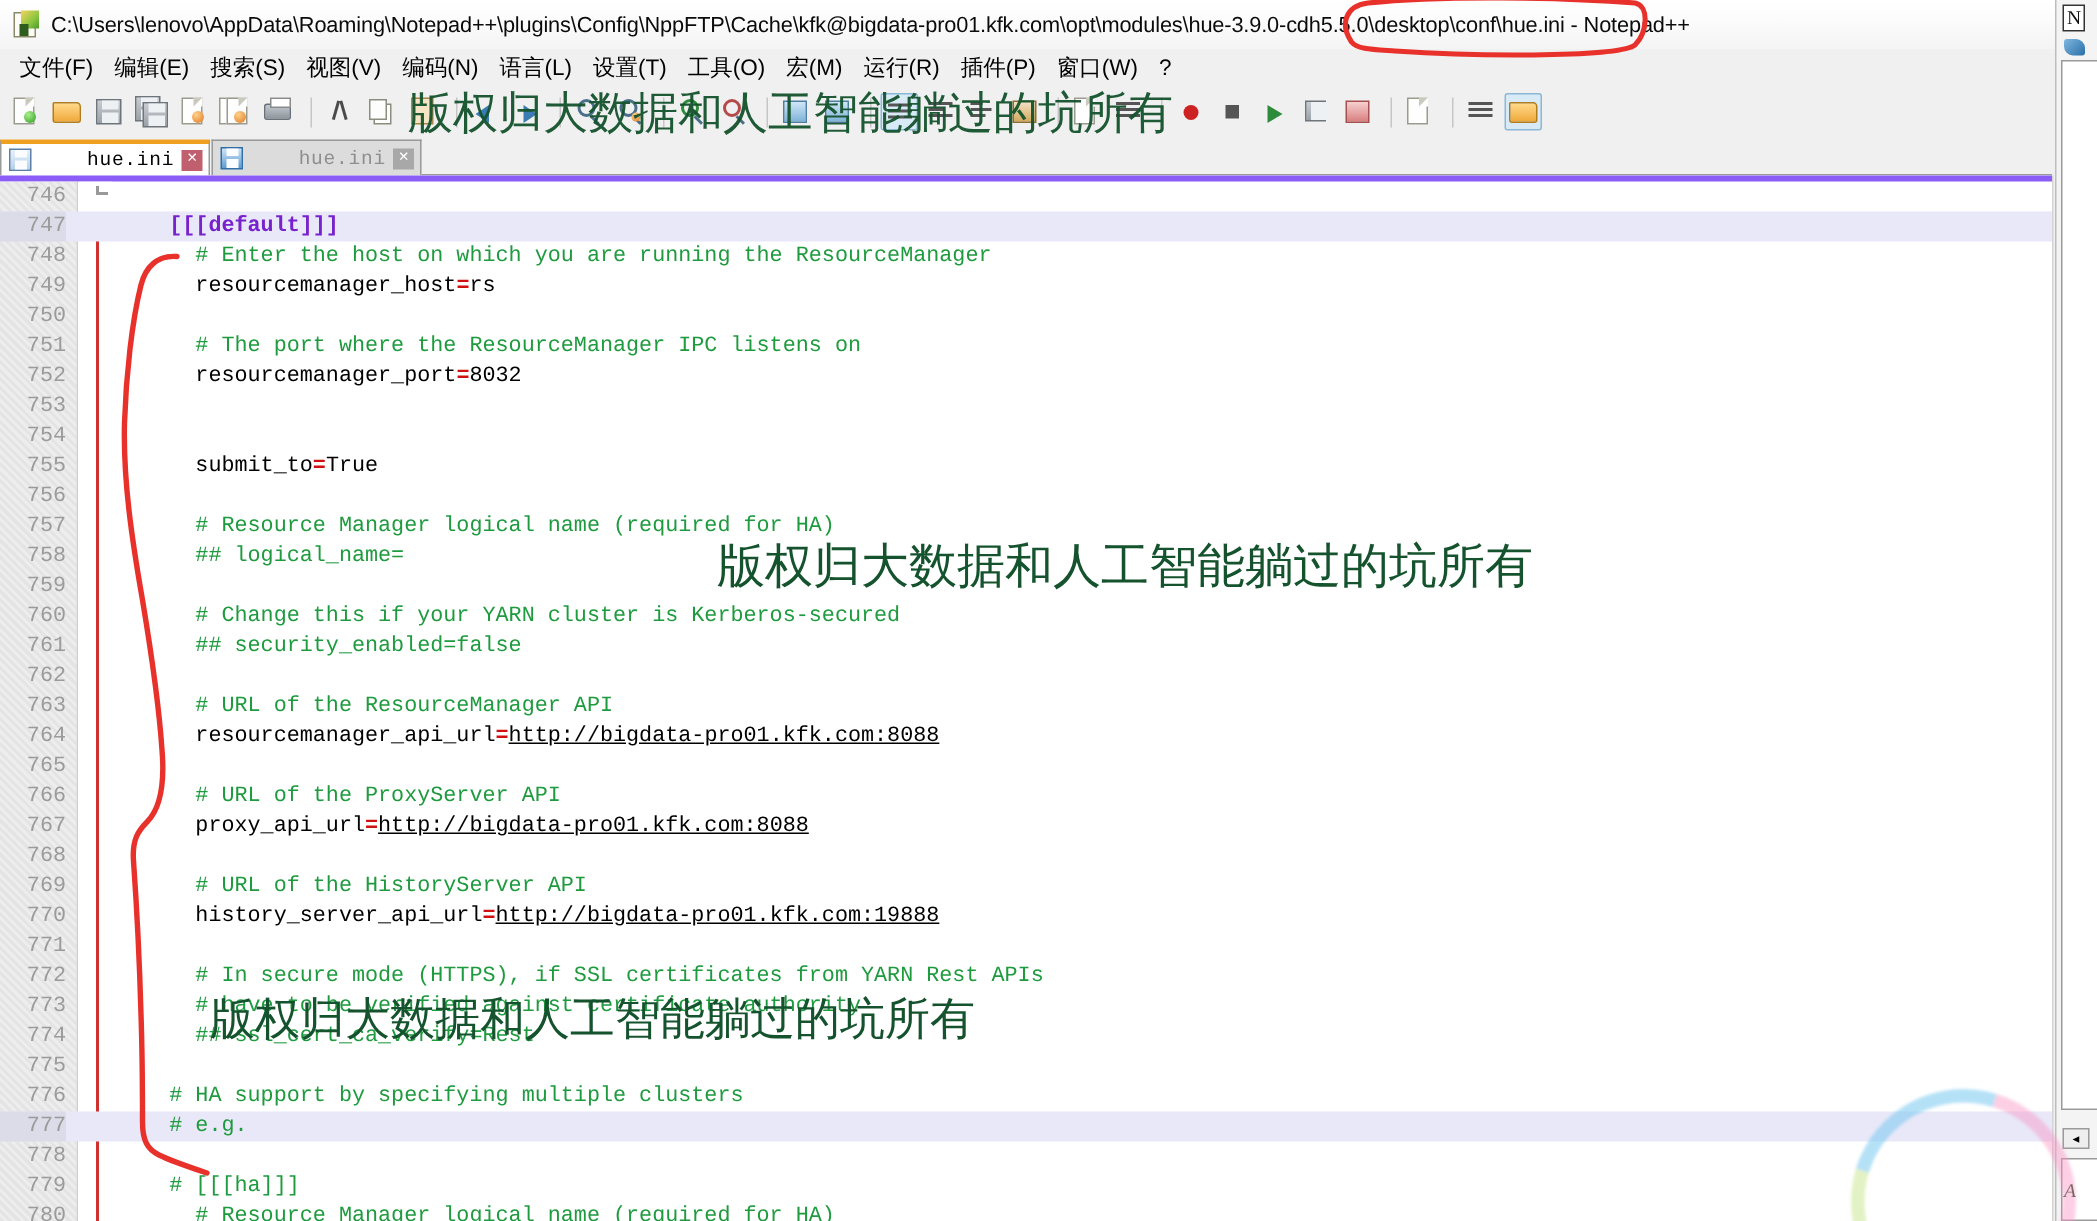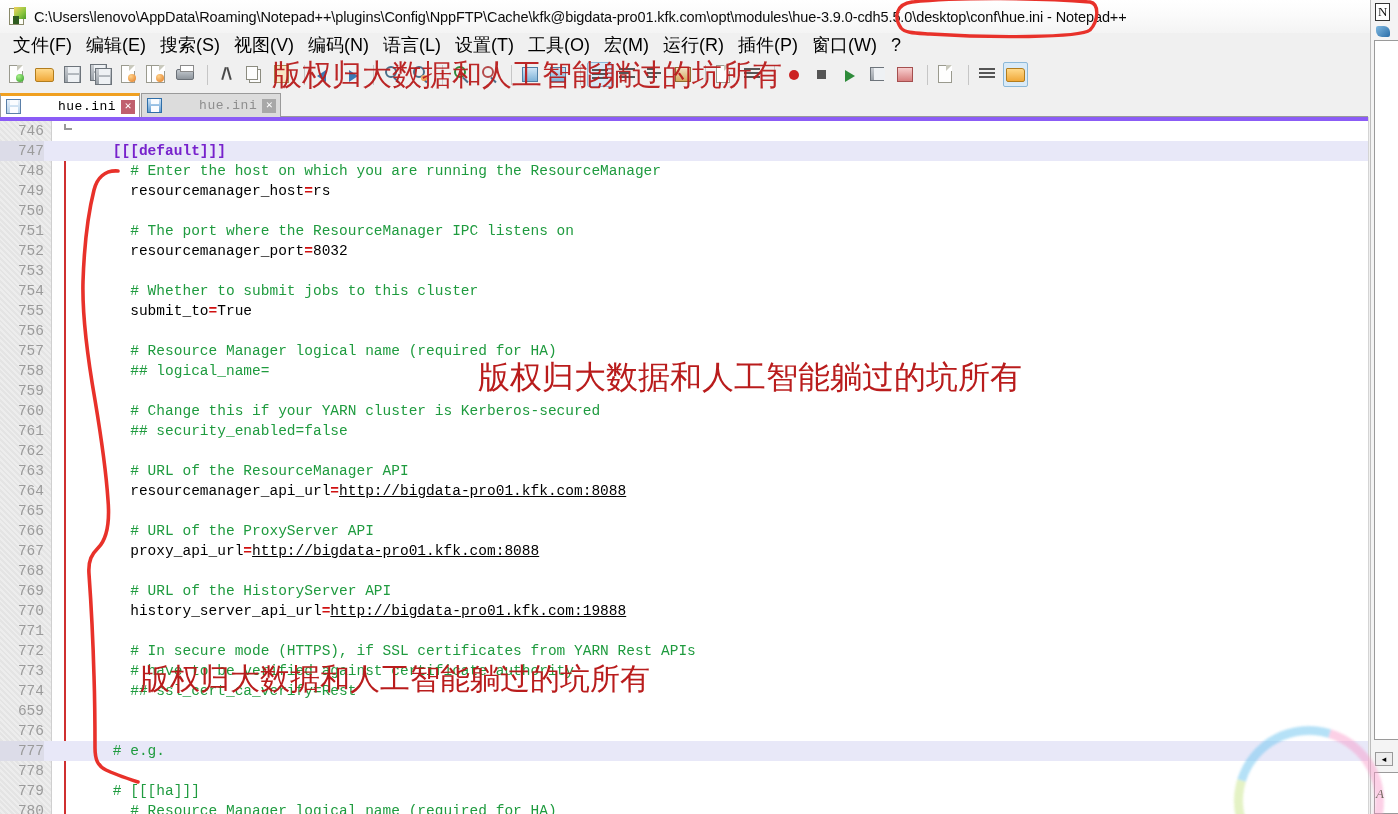--- a/index.html
+++ b/index.html
@@ -51,21 +51,21 @@
   
   .menubar {
     position: absolute; left: 0; top: 33px;
     width: 1398px; height: 24px;
     background: #f0f0f0;
     display: flex; align-items: center;
     padding-left: 6px;
     border-bottom: 0px;
   }
   .menu-item {
-    font-size: 18px; color: #000;
+    font-size: 15px; color: #000;
     padding: 2px 7px;
     white-space: nowrap;
     font-family: "Liberation Sans", sans-serif;
   }
 
   
   .toolbar {
     position: absolute; left: 0; top: 57px;
     width: 1398px; height: 35px;
     background: #f0f0f0;
@@ -284,21 +284,21 @@
     border:1px solid #9a9a9a; background:#fff;
   }
   .bgwin .bg-a {
     position:absolute; left:5px; top:786px; font-size:13px;
     font-style:italic; font-family:"Liberation Serif", serif; color:#1a4a1a;
   }
 
   
   .wm {
     position:absolute;
-    color:#b91c1c;
+    color:#14532d;
     font-family:"DejaVu Sans", sans-serif;
     white-space:nowrap;
     pointer-events:none;
   }
   .wm-toolbar { left:272px; top:55px; font-size:30px; opacity:.95; }
   .wm-mid     { left:478px; top:356px; font-size:32px; }
   .wm-low     { left:140px; top:659px; font-size:30px; }
 
   .rainbow {
     position:absolute; right:14px; bottom:-62px;
@@ -505,43 +505,43 @@
     </div>
     <div class="code-area" id="code-area">
         <div class="row"><span class="gnum">746</span><span class="ltext"></span></div>
         <div class="row hl"><span class="gnum">747</span><span class="ltext"><span>    </span><span class="sec">[[[default]]]</span></span></div>
         <div class="row"><span class="gnum">748</span><span class="ltext"><span>      </span><span class="cmt"># Enter the host on which you are running the ResourceManager</span></span></div>
         <div class="row"><span class="gnum">749</span><span class="ltext"><span>      </span><span class="key">resourcemanager_host</span><span class="eq">=</span><span class="val">rs</span></span></div>
         <div class="row"><span class="gnum">750</span><span class="ltext"></span></div>
         <div class="row"><span class="gnum">751</span><span class="ltext"><span>      </span><span class="cmt"># The port where the ResourceManager IPC listens on</span></span></div>
         <div class="row"><span class="gnum">752</span><span class="ltext"><span>      </span><span class="key">resourcemanager_port</span><span class="eq">=</span><span class="val">8032</span></span></div>
         <div class="row"><span class="gnum">753</span><span class="ltext"></span></div>
-        <div class="row"><span class="gnum">754</span><span class="ltext"><span>      </span><span class="cmt"># Whether to submit jobs to this cluster</span></span></div>
+        <div class="row"><span class="gnum">754</span><span class="ltext"><span>      </span></span></div>
         <div class="row"><span class="gnum">755</span><span class="ltext"><span>      </span><span class="key">submit_to</span><span class="eq">=</span><span class="val">True</span></span></div>
         <div class="row"><span class="gnum">756</span><span class="ltext"></span></div>
         <div class="row"><span class="gnum">757</span><span class="ltext"><span>      </span><span class="cmt"># Resource Manager logical name (required for HA)</span></span></div>
         <div class="row"><span class="gnum">758</span><span class="ltext"><span>      </span><span class="cmt">## logical_name=</span></span></div>
         <div class="row"><span class="gnum">759</span><span class="ltext"></span></div>
         <div class="row"><span class="gnum">760</span><span class="ltext"><span>      </span><span class="cmt"># Change this if your YARN cluster is Kerberos-secured</span></span></div>
         <div class="row"><span class="gnum">761</span><span class="ltext"><span>      </span><span class="cmt">## security_enabled=false</span></span></div>
         <div class="row"><span class="gnum">762</span><span class="ltext"></span></div>
         <div class="row"><span class="gnum">763</span><span class="ltext"><span>      </span><span class="cmt"># URL of the ResourceManager API</span></span></div>
         <div class="row"><span class="gnum">764</span><span class="ltext"><span>      </span><span class="key">resourcemanager_api_url</span><span class="eq">=</span><span class="url">http://bigdata-pro01.kfk.com:8088</span></span></div>
         <div class="row"><span class="gnum">765</span><span class="ltext"></span></div>
         <div class="row"><span class="gnum">766</span><span class="ltext"><span>      </span><span class="cmt"># URL of the ProxyServer API</span></span></div>
         <div class="row"><span class="gnum">767</span><span class="ltext"><span>      </span><span class="key">proxy_api_url</span><span class="eq">=</span><span class="url">http://bigdata-pro01.kfk.com:8088</span></span></div>
         <div class="row"><span class="gnum">768</span><span class="ltext"></span></div>
         <div class="row"><span class="gnum">769</span><span class="ltext"><span>      </span><span class="cmt"># URL of the HistoryServer API</span></span></div>
         <div class="row"><span class="gnum">770</span><span class="ltext"><span>      </span><span class="key">history_server_api_url</span><span class="eq">=</span><span class="url">http://bigdata-pro01.kfk.com:19888</span></span></div>
         <div class="row"><span class="gnum">771</span><span class="ltext"></span></div>
         <div class="row"><span class="gnum">772</span><span class="ltext"><span>      </span><span class="cmt"># In secure mode (HTTPS), if SSL certificates from YARN Rest APIs</span></span></div>
         <div class="row"><span class="gnum">773</span><span class="ltext"><span>      </span><span class="cmt"># have to be verified against certificate authority</span></span></div>
         <div class="row"><span class="gnum">774</span><span class="ltext"><span>      </span><span class="cmt">## ssl_cert_ca_verify=Rest</span></span></div>
-        <div class="row"><span class="gnum">659</span><span class="ltext"></span></div>
-        <div class="row"><span class="gnum">776</span><span class="ltext"><span>    </span></span></div>
+        <div class="row"><span class="gnum">775</span><span class="ltext"></span></div>
+        <div class="row"><span class="gnum">776</span><span class="ltext"><span>    </span><span class="cmt"># HA support by specifying multiple clusters</span></span></div>
         <div class="row hl"><span class="gnum">777</span><span class="ltext"><span>    </span><span class="cmt"># e.g.</span></span></div>
         <div class="row"><span class="gnum">778</span><span class="ltext"></span></div>
         <div class="row"><span class="gnum">779</span><span class="ltext"><span>    </span><span class="cmt"># [[[ha]]]</span></span></div>
         <div class="row"><span class="gnum">780</span><span class="ltext"><span>      </span><span class="cmt"># Resource Manager logical name (required for HA)</span></span></div>
       </div>
   </div>
 
   <div class="vscroll">
     <div class="up">˄</div>
     <div class="thumb"></div>

